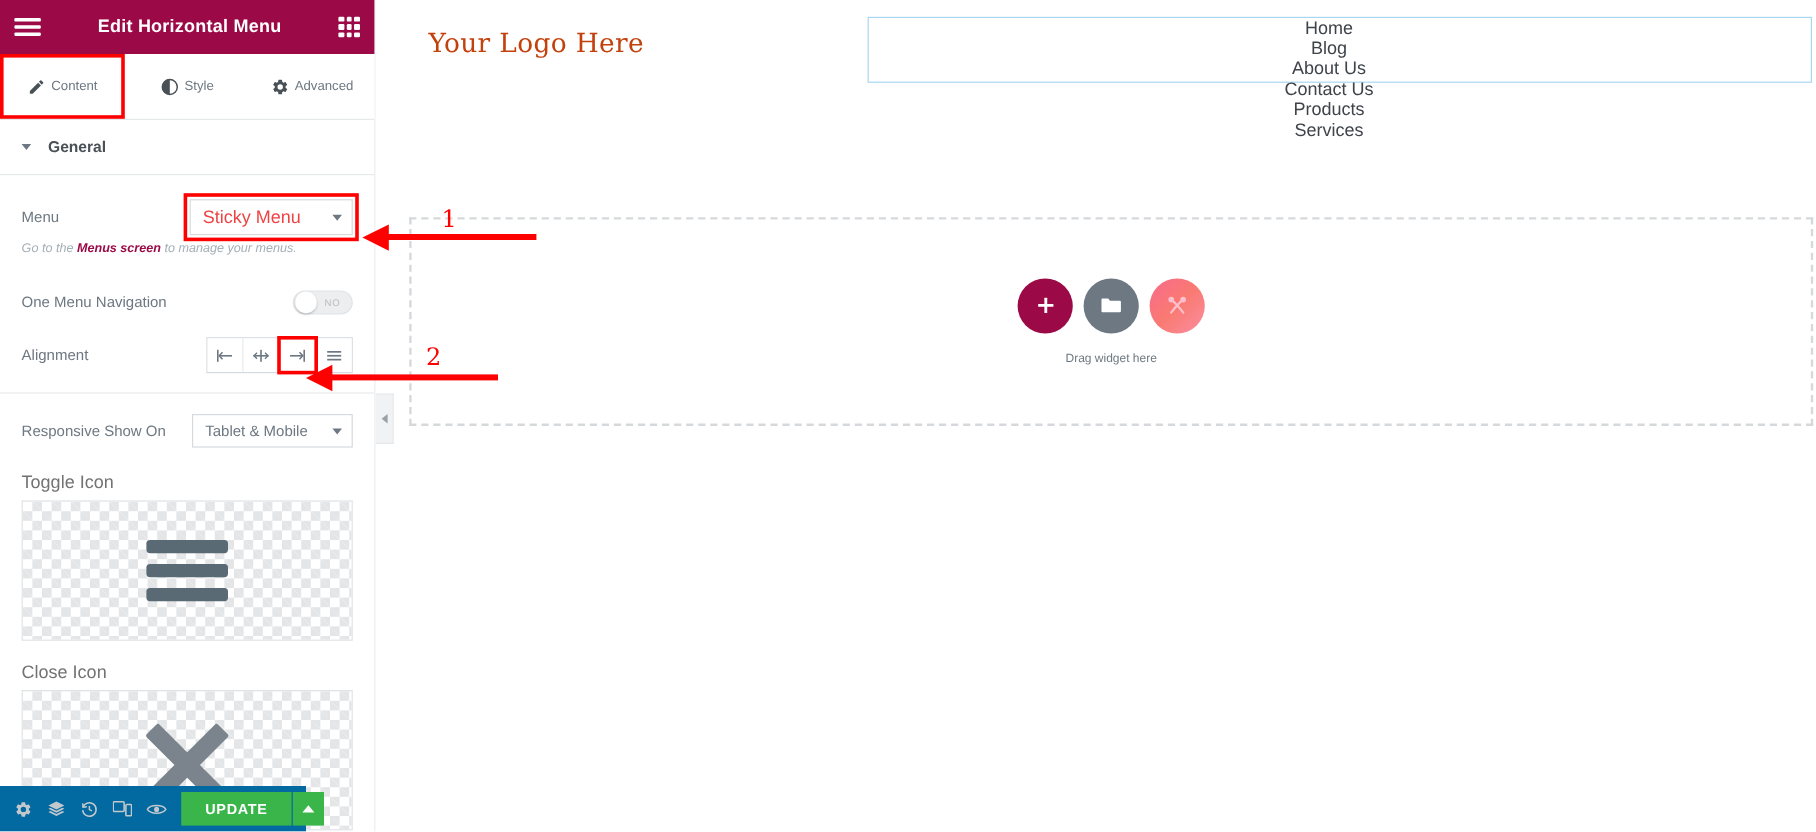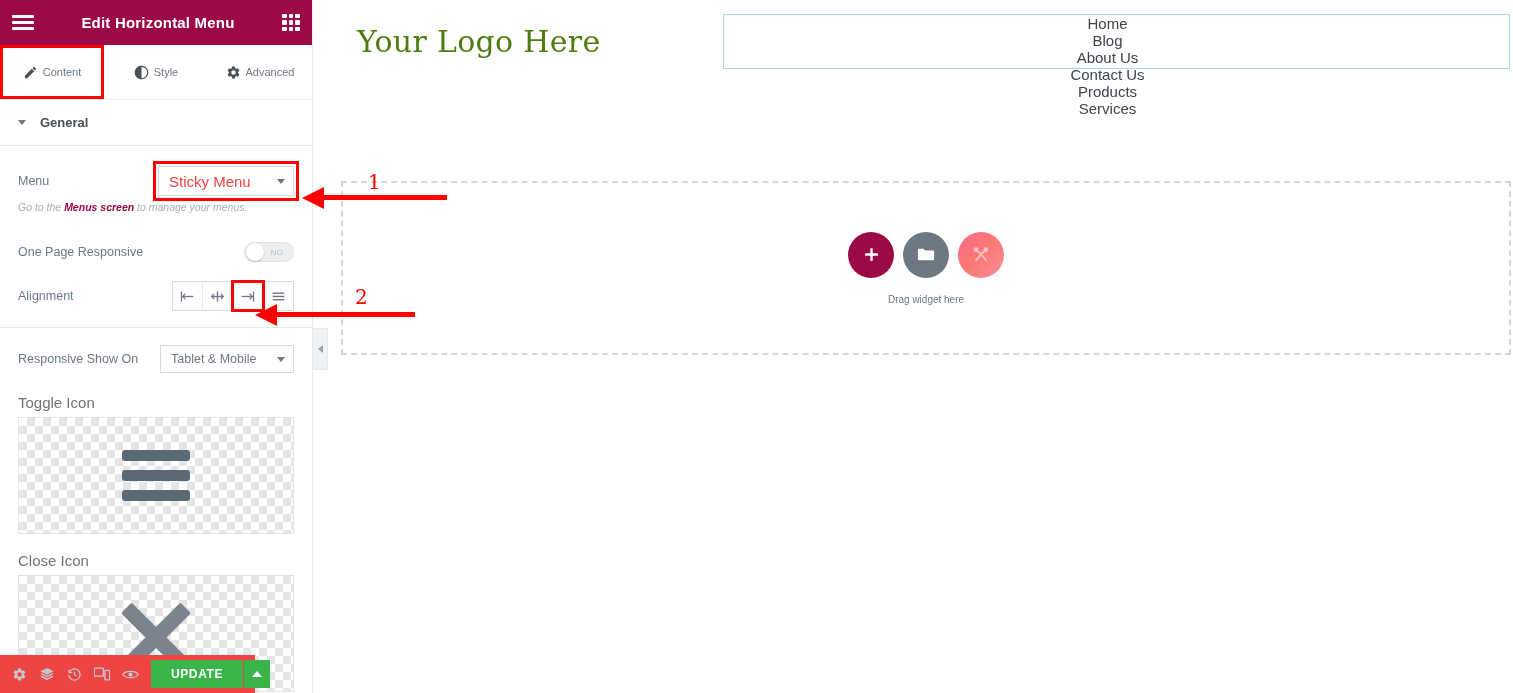--- a/index.html
+++ b/index.html
@@ -138,21 +138,21 @@
   .close-art { position: relative; width: 86px; height: 86px; margin-top: 6px; }
   .close-art i {
     position: absolute; left: 50%; top: 50%; width: 84px; height: 15px;
     background: #7b848c; border-radius: 2px; margin: -7px 0 0 -42px;
   }
   .close-art i:first-child { transform: rotate(45deg); }
   .close-art i:last-child { transform: rotate(-45deg); }
 
   .panel-footer {
     position: absolute; left: 0; bottom: 0;
-    width: 255px; height: 38px; background: #ef4444;
+    width: 255px; height: 38px; background: #0369a1;
     display: flex; align-items: center; padding: 0 12px; gap: 12px;
     z-index: 8;
   }
   .pf-icon { color: #c3c8cc; display: flex; align-items: center; cursor: pointer; }
   .update-btn {
     margin-left: auto; display: flex; align-items: stretch; height: 28px;
   }
   .update-main {
     background: #39b54a; color: #fff; font-size: 12px; font-weight: bold;
     letter-spacing: .6px; padding: 0 20px;
@@ -186,21 +186,21 @@
     border-right: 5px solid #9aa2a9;
   }
 
   .site-header {
     position: relative; height: 90px;
     display: flex; align-items: center;
   }
   .logo-text {
     position: absolute; left: 44px; top: 24px;
     font-family: "DejaVu Serif", serif;
-    font-size: 30px; color: #4d7c0f; letter-spacing: .3px;
+    font-size: 22px; color: #c2410c; letter-spacing: .3px;
   }
   .nav-box {
     position: absolute; left: 410px; top: 14px;
     width: 787px; height: 55px;
     border: 1px solid #a8d8ef; background: #fff;
     display: flex; align-items: center; padding-left: 26px; flex-direction: column;
   }
   .nav-box a {
     font-size: 15px; color: #3f444b; text-decoration: none;
     margin-right: 44px; font-weight: 500; cursor: pointer;
@@ -313,21 +313,21 @@
         </span>
       </div>
 
       <div class="help-text">
         <span>Go to the </span><b>Menus screen</b><span> to manage your menus.</span>
       </div>
 
       <div style="height:22px"></div>
 
       <div class="ctl-row">
-        <span class="ctl-label">One Page Responsive</span>
+        <span class="ctl-label">One Menu Navigation</span>
         <span class="switch">
           <span class="knob"></span>
           <span class="sw-txt">NO</span>
         </span>
       </div>
 
       <div style="height:10px"></div>
 
       <div class="ctl-row">
         <span class="ctl-label">Alignment</span>

